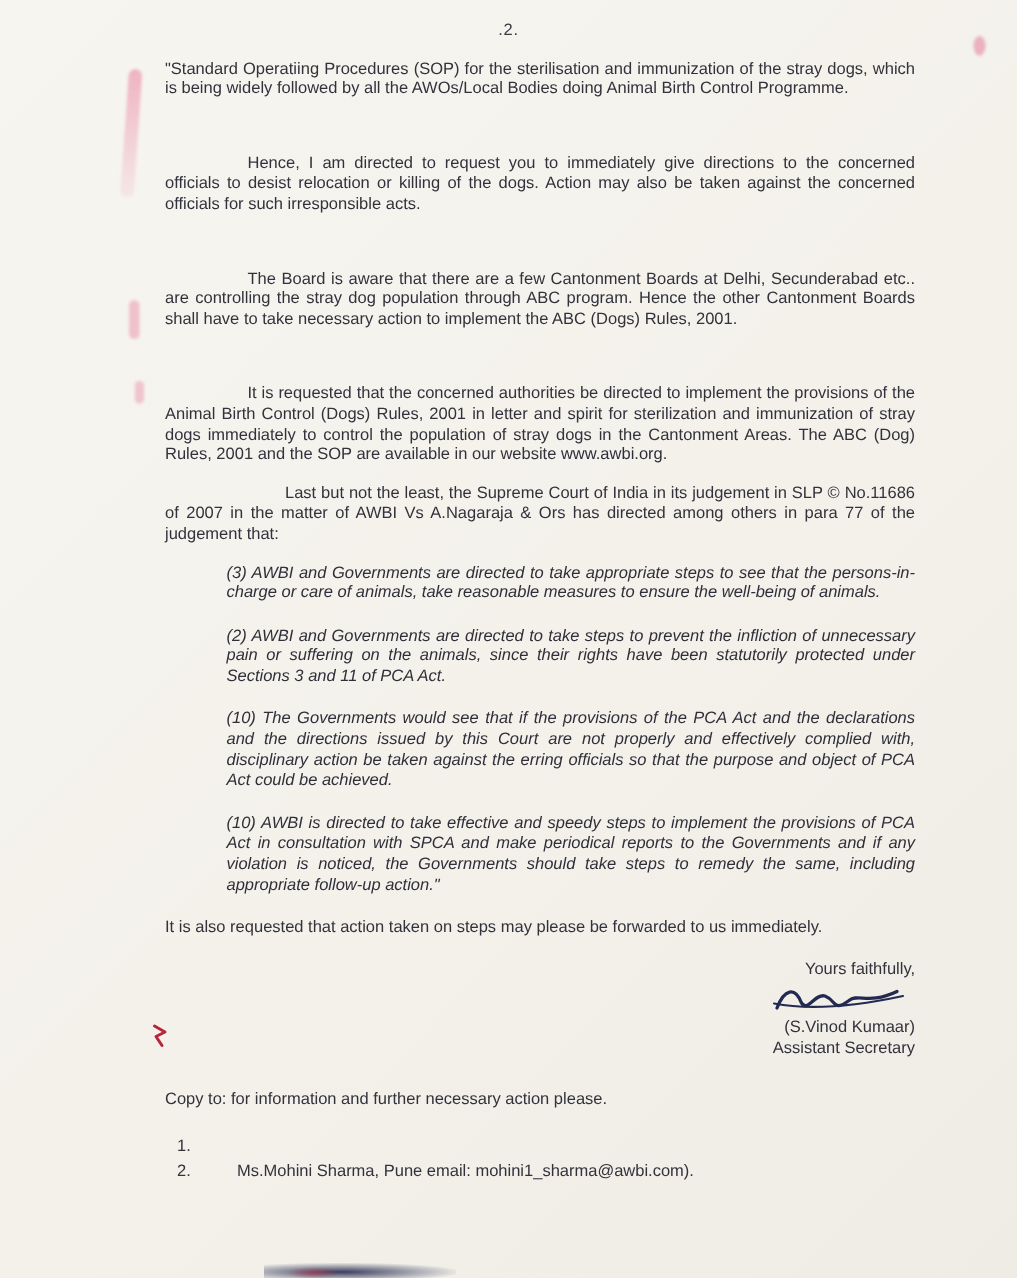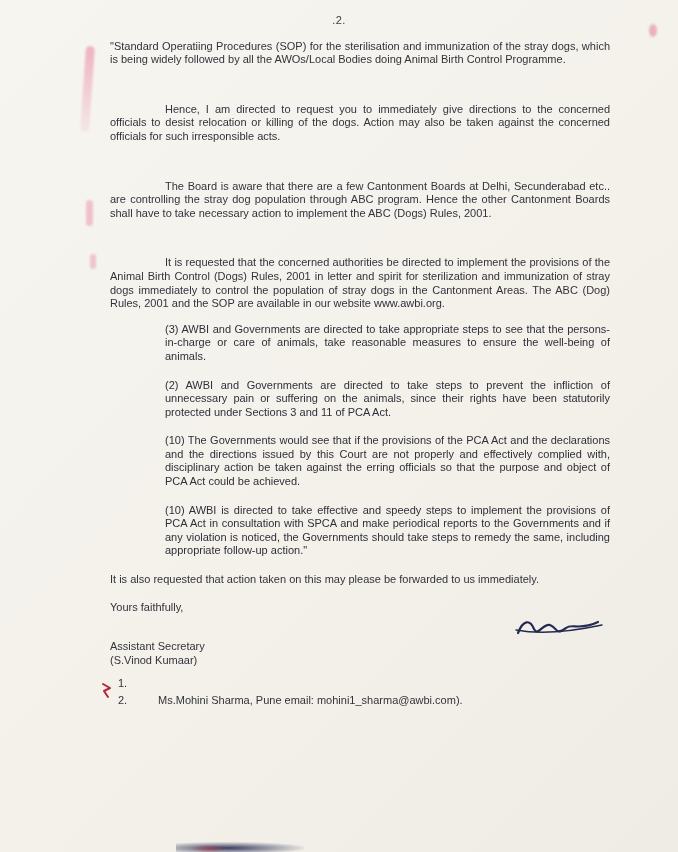--- a/index.html
+++ b/index.html
@@ -27,29 +27,31 @@
     text-align:justify;
     margin:0 0 12px 0;
   }
   .indent{ text-indent:55px;margin-top:36px; }
   .indent-lg{ text-indent:80px; }
   .weblink{
     color:#2e2e3a;
     cursor:pointer;
   }
   .quote{
-    margin:0 0 15px 55px;
+    margin:0 0 15px 41px;
+    font-style:italic;
     text-align:justify;
     color:#2f2f3a;
   }
   .closing{
     margin:2px 0 14px 0;
   }
   .sig-block{
-    margin:0 0 10px 0;
+    text-align:right;
+    margin:0 0 20px 0;
   }
   .sig-scribble{ display:block; margin:2px 6px 0 auto; }
   .copy-heading{ margin:14px 0 18px 0; }
   .copy-item{
     display:flex;
     padding-left:8px;
     margin-bottom:3px;
   }
   .copy-num{ width:40px; flex:0 0 40px; }
   
@@ -94,38 +96,40 @@
     <p class="para">"Standard Operatiing Procedures (SOP) for the sterilisation and immunization of the stray dogs, which is being widely followed by all the AWOs/Local Bodies doing Animal Birth Control Programme.</p>
 
     <p class="para indent">Hence, I am directed to request you to immediately give directions to the concerned officials to desist relocation or killing of the dogs. Action may also be taken against the concerned officials for such irresponsible acts.</p>
 
     <p class="para indent">The Board is aware that there are a few Cantonment Boards at Delhi, Secunderabad etc.. are controlling the stray dog population through ABC program. Hence the other Cantonment Boards shall have to take necessary action to implement the ABC (Dogs) Rules, 2001.</p>
 
     <p class="para indent">
       <span>It is requested that the concerned authorities be directed to implement the provisions of the Animal Birth Control (Dogs) Rules, 2001 in letter and spirit for sterilization and immunization of stray dogs immediately to control the population of stray dogs in the Cantonment Areas. The ABC (Dog) Rules, 2001 and the SOP are available in our website </span><span class="weblink">www.awbi.org</span><span>.</span>
     </p>
 
+    <p class="para indent-lg">Last but not the least, the Supreme Court of India in its judgement in SLP © No.11686 of 2007 in the matter of AWBI Vs A.Nagaraja &amp; Ors has directed among others in para 77 of the judgement that:</p>
 
     <p class="quote">(3) AWBI and Governments are directed to take appropriate steps to see that the persons-in-charge or care of animals, take reasonable measures to ensure the well-being of animals.</p>
     <p class="quote">(2) AWBI and Governments are directed to take steps to prevent the infliction of unnecessary pain or suffering on the animals, since their rights have been statutorily protected under Sections 3 and 11 of PCA Act.</p>
     <p class="quote">(10) The Governments would see that if the provisions of the PCA Act and the declarations and the directions issued by this Court are not properly and effectively complied with, disciplinary action be taken against the erring officials so that the purpose and object of PCA Act could be achieved.</p>
     <p class="quote">(10) AWBI is directed to take effective and speedy steps to implement the provisions of PCA Act in consultation with SPCA and make periodical reports to the Governments and if any violation is noticed, the Governments should take steps to remedy the same, including appropriate follow-up action."</p>
 
-    <p class="closing">It is also requested that action taken on this may please be forwarded to us immediately.</p>
+    <p class="closing">It is also requested that action taken on steps may please be forwarded to us immediately.</p>
 
     <div class="sig-block">
       <div>Yours faithfully,</div>
       <svg class="sig-scribble" width="92" height="24" viewBox="0 0 92 24">
         <path d="M6 17 C 11 4, 18 3, 22 13 C 26 21, 31 7, 38 9 C 46 12, 43 20, 54 12 C 60 7, 67 15, 86 6" fill="none" stroke="#232a52" stroke-width="2.2" stroke-linecap="round"></path>
         <path d="M4 14 C 30 19, 62 15, 90 9" fill="none" stroke="#232a52" stroke-width="1.4" stroke-linecap="round"></path>
       </svg>
+      <div>(S.Vinod Kumaar)</div>
       <div>Assistant Secretary</div>
-      <div>(S.Vinod Kumaar)</div>
     </div>
 
+    <div class="copy-heading">Copy to: for information and further necessary action please.</div>
 
     <div class="copy-item">
       <span class="copy-num">1.</span>
     </div>
     <div class="copy-item">
       <span class="copy-num">2.</span>
       <span>Ms.Mohini Sharma, Pune email: mohini1_sharma@awbi.com).</span>
     </div>
 
   </div>

